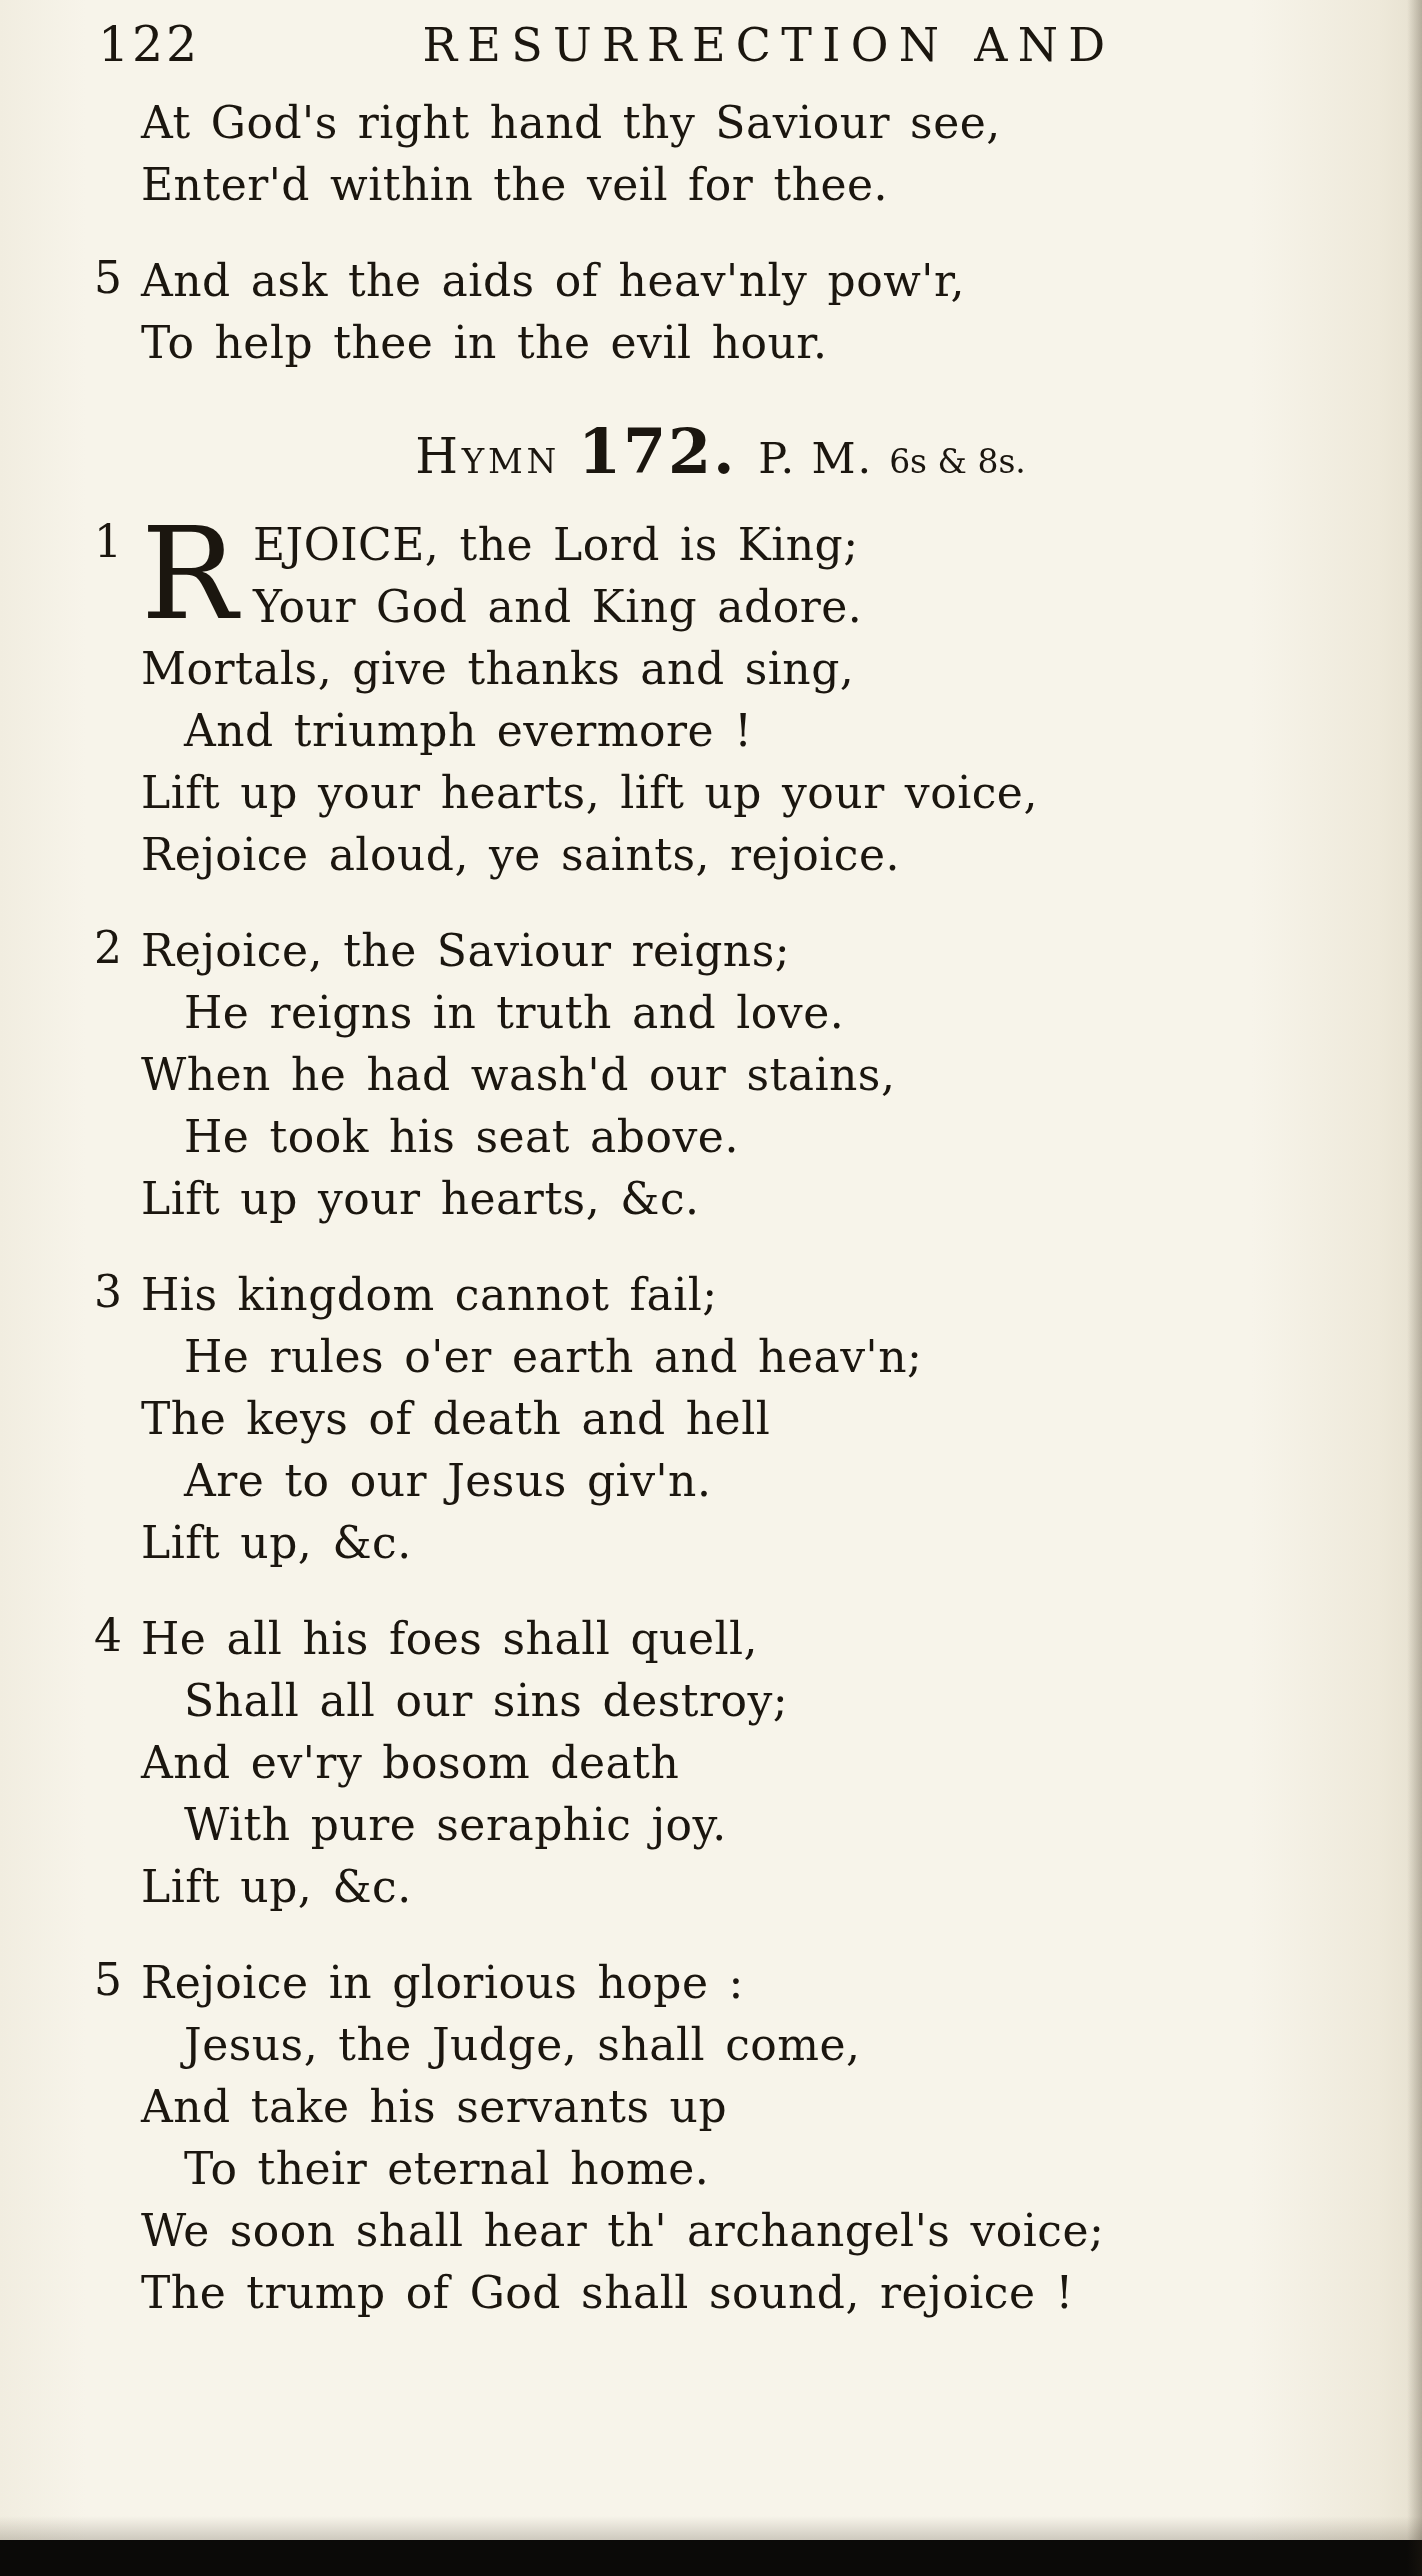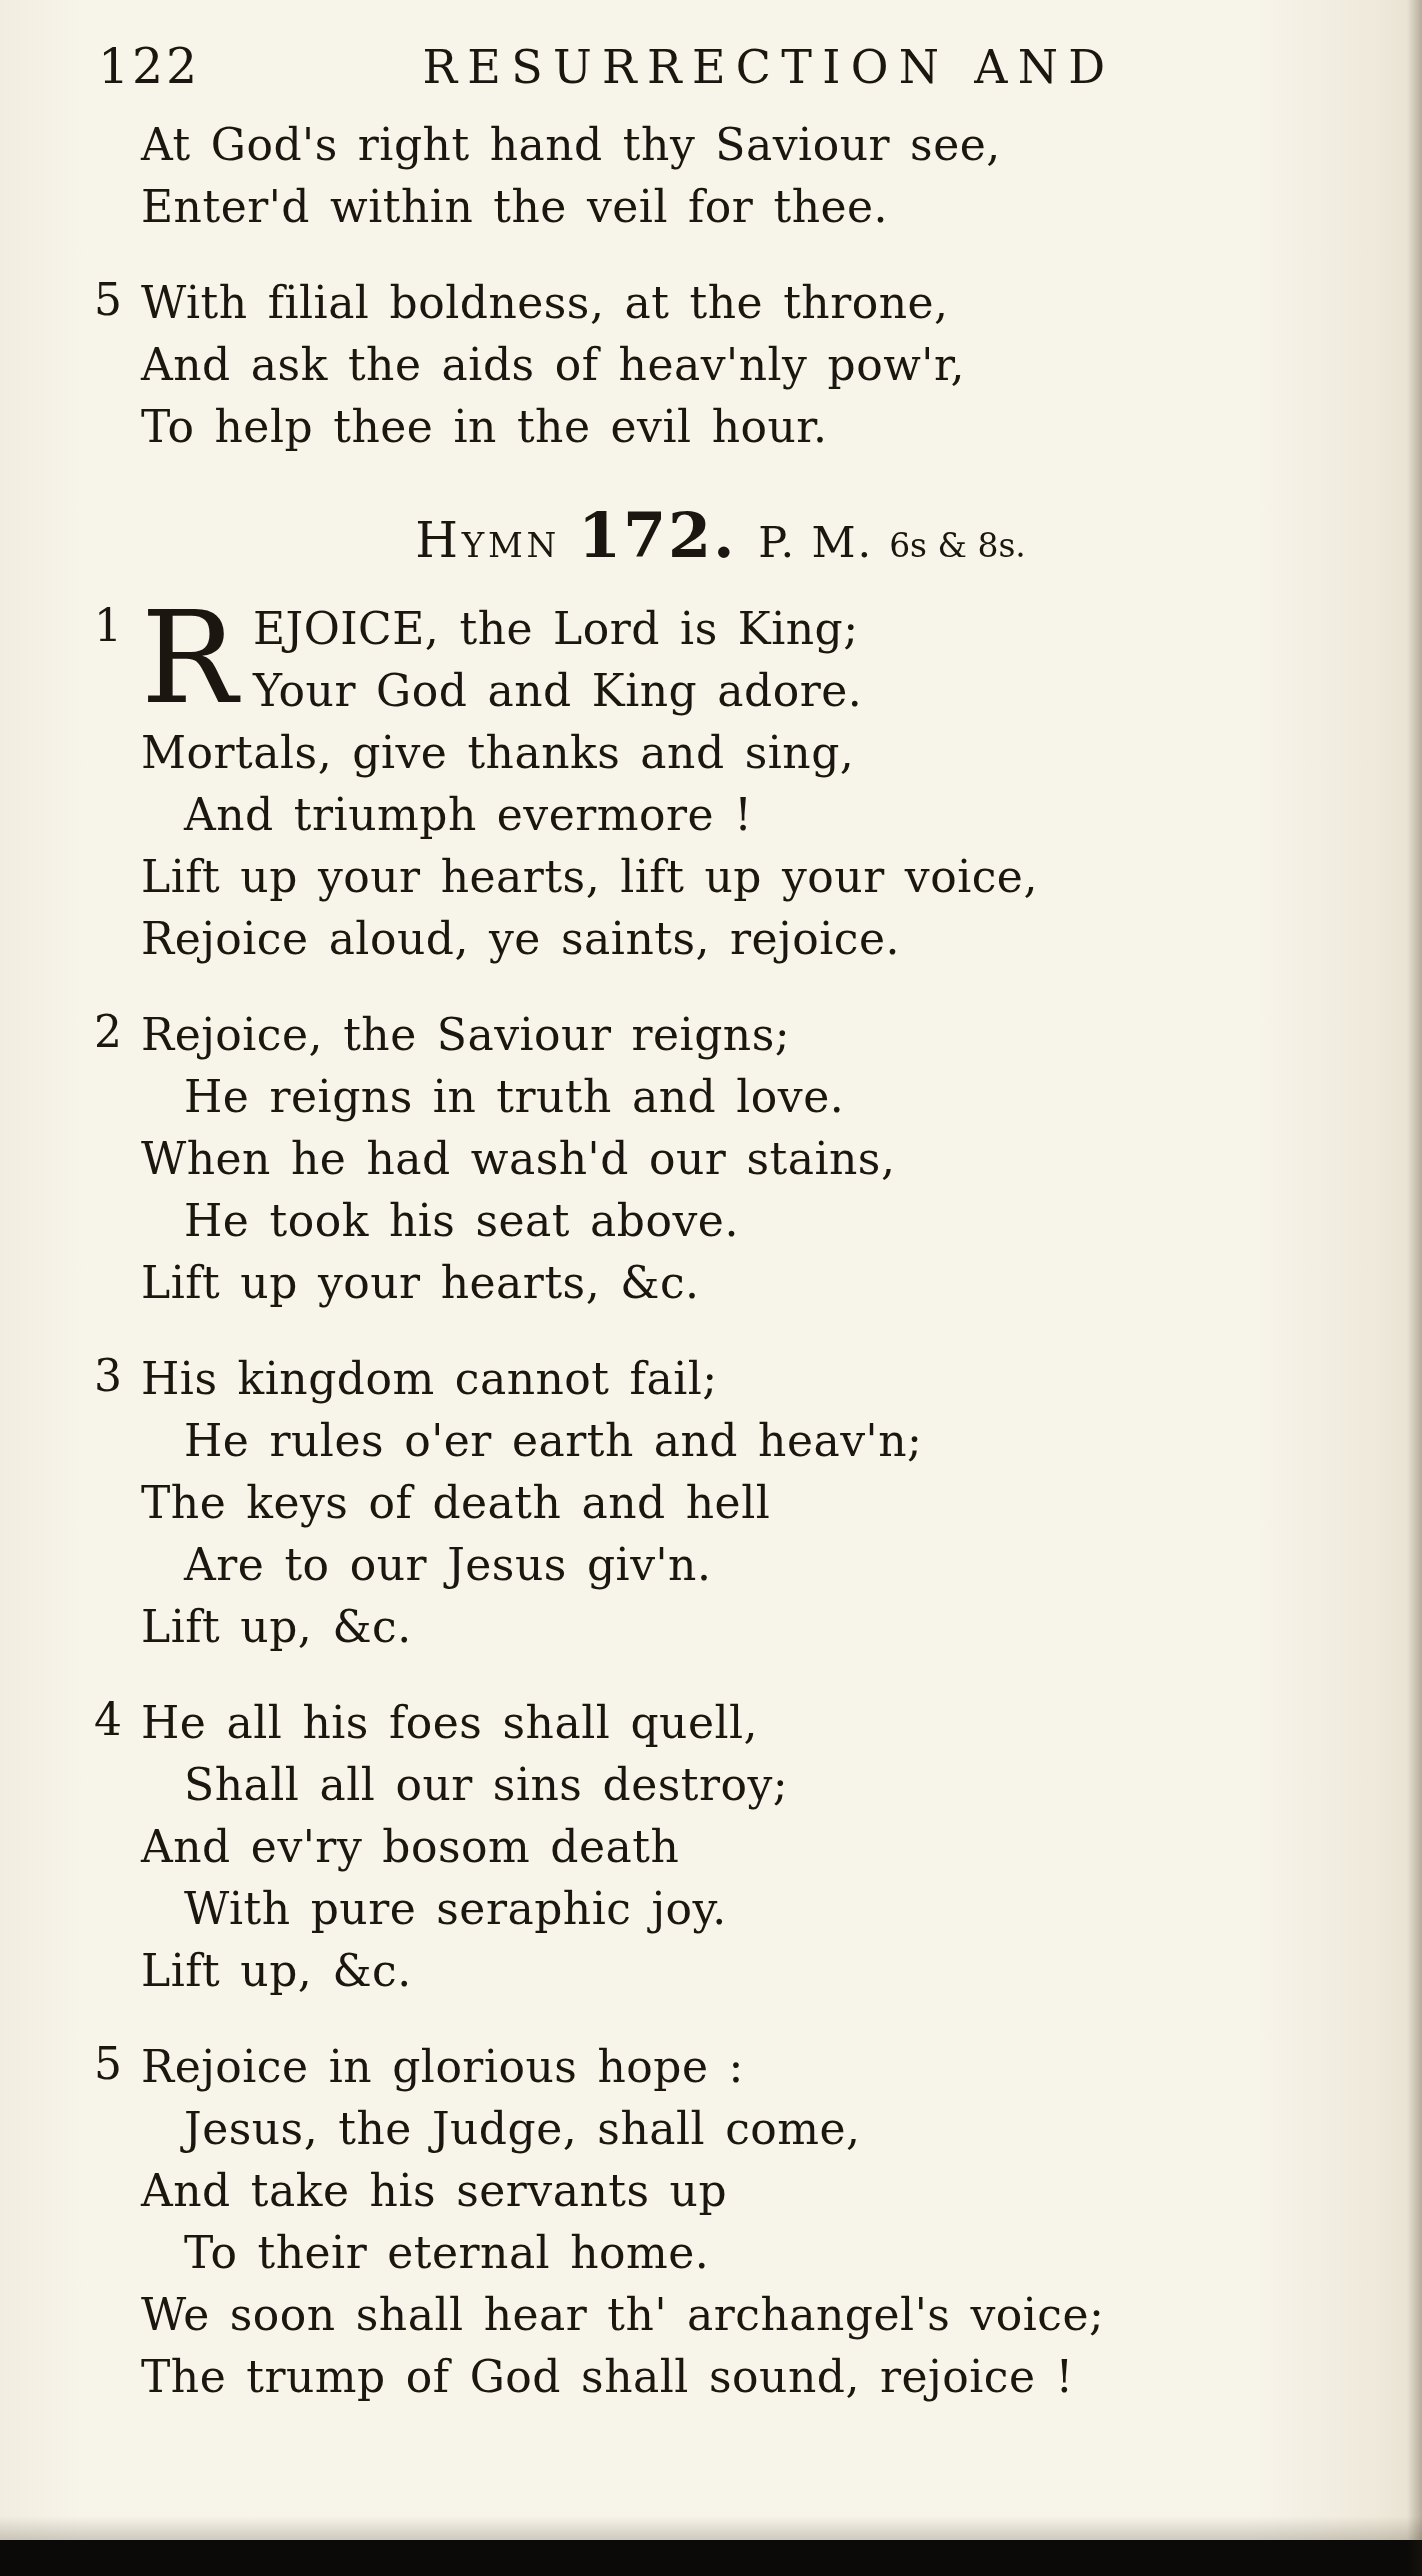--- a/index.html
+++ b/index.html
@@ -11,21 +11,21 @@
   }
   .sheet {
     position: relative;
     width: 1422px;
     height: 2576px;
     overflow: hidden;
     color: #1b160f;
     background: linear-gradient(to right, #f1ede0 0%, #f7f4ea 6%, #f7f4ea 88%, #eee9da 97%, #e6e0cf 100%);
   }
   .page-body {
-    padding: 38px 66px 0 141px;
+    padding: 16px 66px 0 141px;
   }
   
   .running-head {
     display: flex;
     align-items: baseline;
     margin-left: -43px;
     margin-bottom: 19px;
   }
   .page-num {
     font-size: 49px;
@@ -130,21 +130,20 @@
     </header>
 
     <section>
       <div class="stanza first">
         <div class="line">At God's right hand thy Saviour see,</div>
         <div class="line">Enter'd within the veil for thee.</div>
       </div>
 
       <div class="stanza">
         <span class="verse-num">5</span>
-        <div class="line">With filial boldness, at the throne,</div>
         <div class="line">And ask the aids of heav'nly pow'r,</div>
         <div class="line">To help thee in the evil hour.</div>
       </div>
     </section>
 
     <section>
       <div class="hymn-heading">
         <span class="label">Hymn</span>
         <span class="number">172.</span>
         <span class="meter">P. M.</span>

